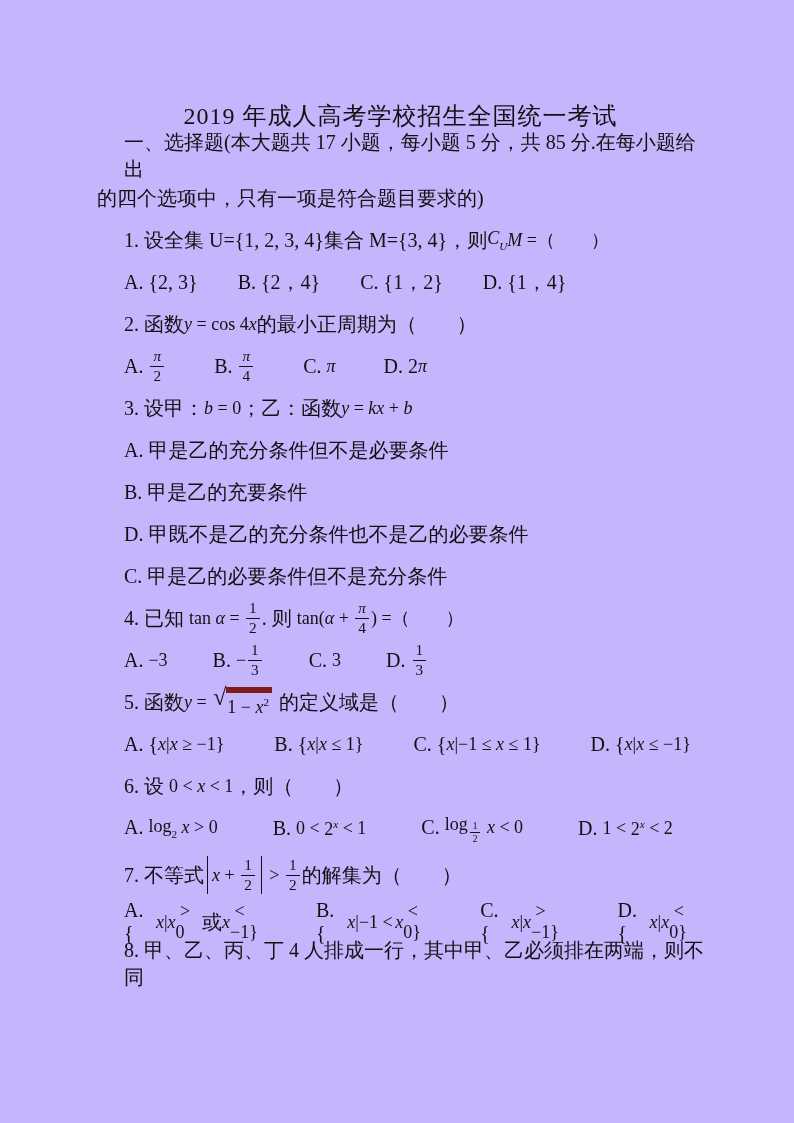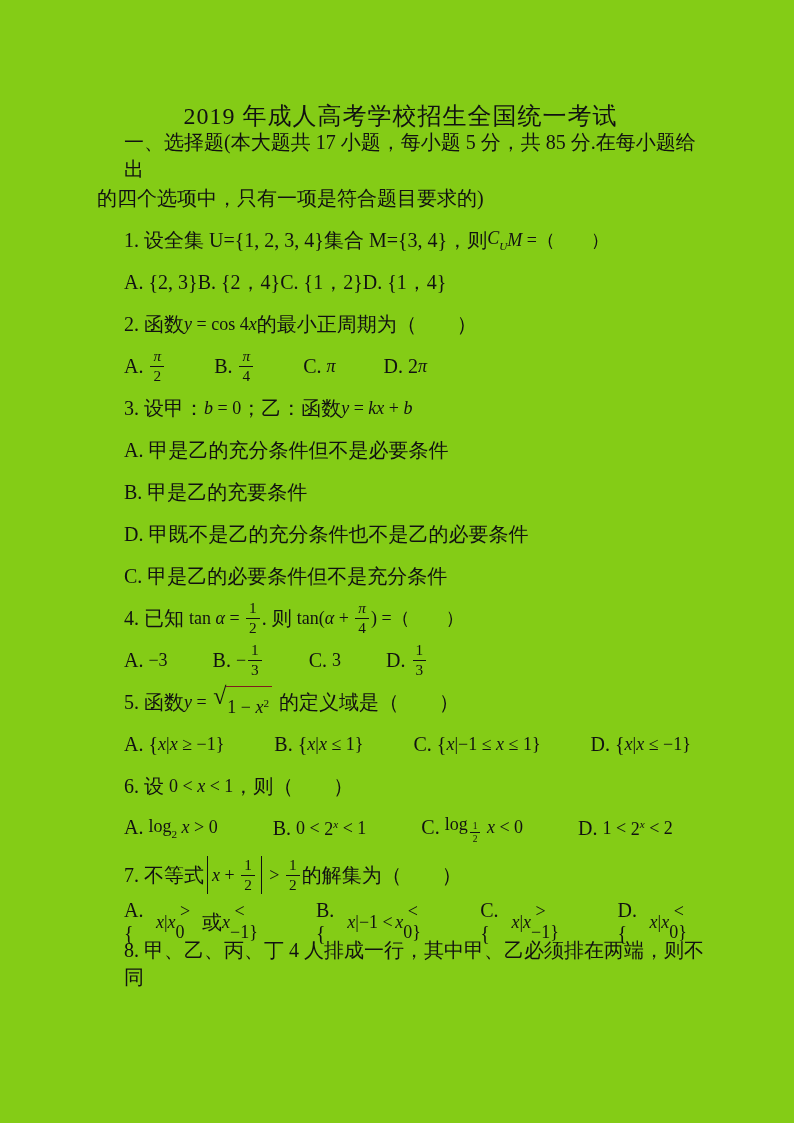--- a/index.html
+++ b/index.html
@@ -1,42 +1,42 @@
 <!DOCTYPE html>
 <html><head>
 <meta charset="utf-8">
 <style>
   html,body{margin:0;padding:0;background:#ffffff;}
   .page{
-    width:794px;height:1123px;box-sizing:border-box;background:#84cc16;
+    width:794px;height:1123px;box-sizing:border-box;background:#c4b5fd;
     padding:97px 90px 0 97px;
     font-family:"Liberation Serif","DejaVu Serif",serif;
     color:#111;font-size:20px;overflow:hidden;
   }
   .line{height:42px;display:flex;align-items:center;white-space:pre-wrap;margin-left:27px;}
   .line span{white-space:pre-wrap;}
   .title{height:38px;justify-content:center;font-size:24px;letter-spacing:1px;margin-left:0;}
   .subject{height:44px;justify-content:center;font-size:24px;margin-left:0;}
   .cont{margin-left:0;}
   .q7s{height:52px;}
   .opts{display:flex;align-items:center;}
   .opt{display:inline-flex;align-items:center;white-space:pre-wrap;}
-  .g1{}.g2{gap:48px}.g4{gap:45px}.g5{gap:50px}.g6{gap:55px}.g7{gap:42px}
+  .g1{gap:40px}.g2{gap:48px}.g4{gap:45px}.g5{gap:50px}.g6{gap:55px}.g7{gap:42px}
   
   .mi{font-style:italic;font-size:0.9em;}
   .mn{font-size:0.9em;}
   .frac{display:inline-flex;flex-direction:column;align-items:center;vertical-align:middle;
         margin:0 2px;line-height:1.1;font-size:0.85em;}
   .fn,.fd{display:block;padding:0 3px;text-align:center;}
   .fd{border-top:1px solid #111;}
   .sb{font-size:0.62em;vertical-align:-0.45em;display:inline-block;}
   .sp{font-size:0.62em;vertical-align:0.5em;display:inline-block;}
   .sqrt{display:inline-flex;align-items:flex-start;margin:0 2px;}
   .rad{font-size:1.2em;line-height:0.9;}
-  .vinc{border-top:1px solid #7f1d1d;padding:8px 3px 0 1px;}
+  .vinc{border-top:6px solid #7f1d1d;padding:2px 3px 0 1px;}
   .abs{display:inline-flex;align-items:center;border-left:1px solid #111;border-right:1px solid #111;
        padding:0 4px;margin:0 3px;}
 </style>
 </head>
 <body>
 
 <div class="page">
   <div class="line title">2019 年成人高考学校招生全国统一考试</div>
 
   <div class="line">一、选择题(本大题共 17 小题，每小题 5 分，共 85 分.在每小题给出</div>

